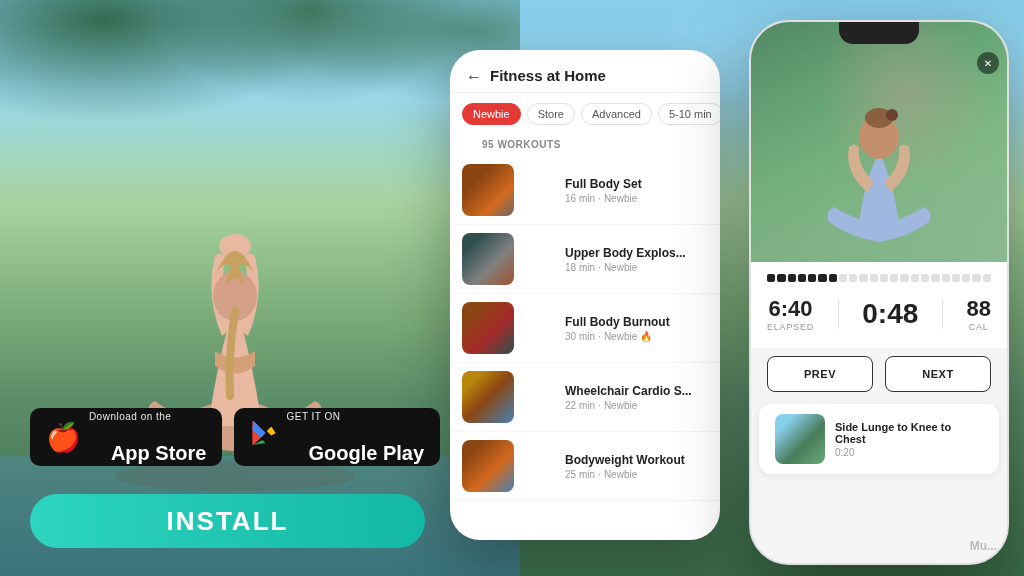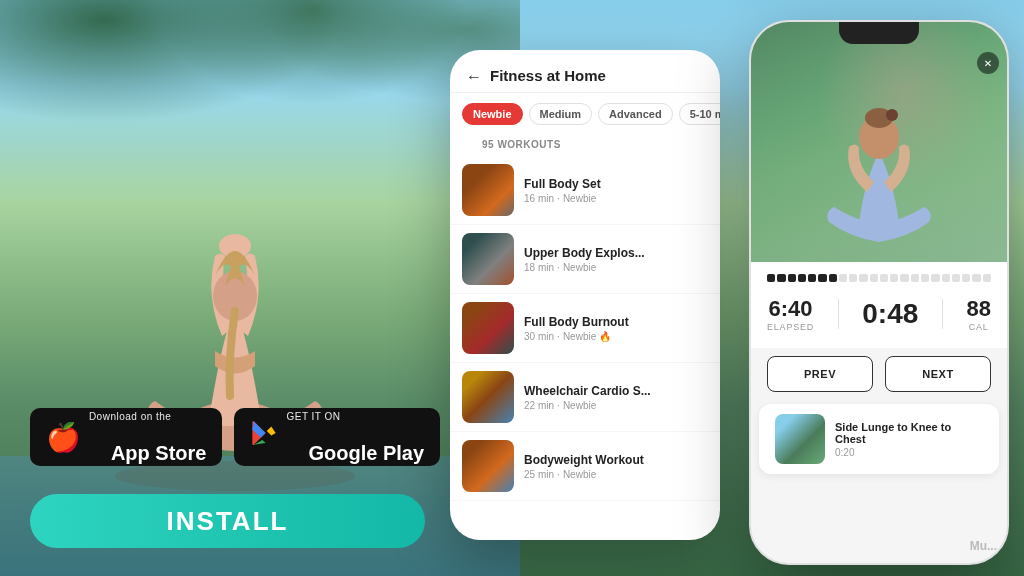--- a/index.html
+++ b/index.html
@@ -151,21 +151,21 @@
       gap: 6px;
       padding: 10px 12px;
       overflow-x: hidden;
       flex-wrap: nowrap;
     }
 
     .filter-tag {
       padding: 4px 10px;
       border-radius: 20px;
       font-size: 11px;
-      font-weight: 700;
+      font-weight: 400;
       white-space: nowrap;
       cursor: pointer;
       border: 1px solid #e0e0e0;
       color: #555;
       background: white;
     }
 
     .filter-tag.active {
       background: #e53935;
       color: white;
@@ -198,21 +198,21 @@
       overflow: hidden;
     }
 
     
     .thumb-1 { background: linear-gradient(135deg, #8B4513 30%, #D2691E 70%, #696969 100%); }
     .thumb-2 { background: linear-gradient(135deg, #2F4F4F 20%, #808080 60%, #A0522D 100%); }
     .thumb-3 { background: linear-gradient(135deg, #8B4513 20%, #A52A2A 60%, #2F4F4F 100%); }
     .thumb-4 { background: linear-gradient(135deg, #B8860B 20%, #8B4513 50%, #4682B4 100%); }
     .thumb-5 { background: linear-gradient(135deg, #8B4513 20%, #D2691E 60%, #4682B4 100%); }
 
-    .workout-info { flex: 1; }
+    .workout-info { flex: 1; margin-left: 41px; }
 
     .workout-name {
       font-size: 12px;
       font-weight: 600;
       color: #222;
       white-space: nowrap;
       overflow: hidden;
       text-overflow: ellipsis;
       max-width: 150px;
     }
@@ -501,21 +501,21 @@
 </div>
 
 <div class="phone-list">
   <div class="phone-header">
     <span class="back-arrow">←</span>
     <span class="phone-title">Fitness at Home</span>
   </div>
 
   <div class="filter-row">
     <div class="filter-tag active">Newbie</div>
-    <div class="filter-tag">Medium</div>
+    <div class="filter-tag">Store</div>
     <div class="filter-tag">Advanced</div>
     <div class="filter-tag">5-10 min</div>
 
   </div>
 
   <div class="workouts-count">95 WORKOUTS</div>
 
   <div class="workout-item">
     <div class="workout-thumb thumb-1"></div>
     <div class="workout-info">

